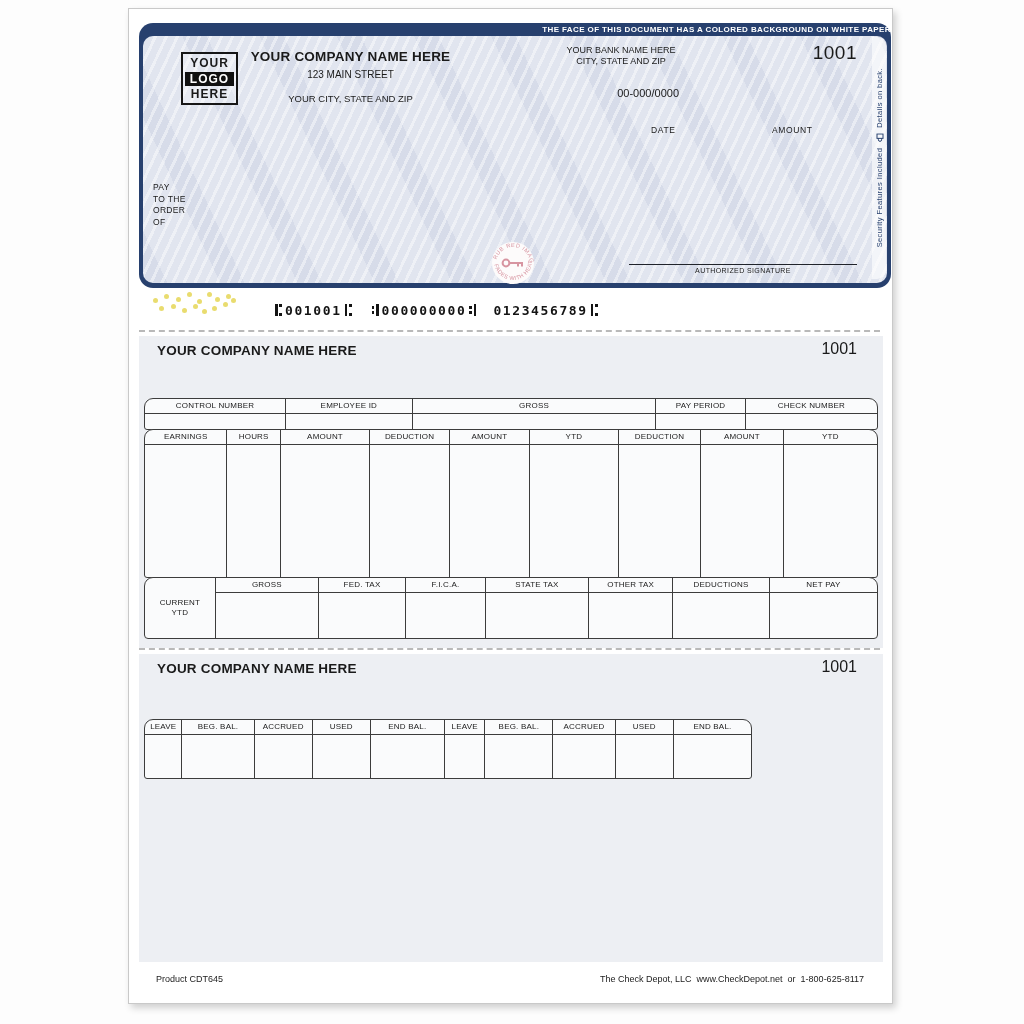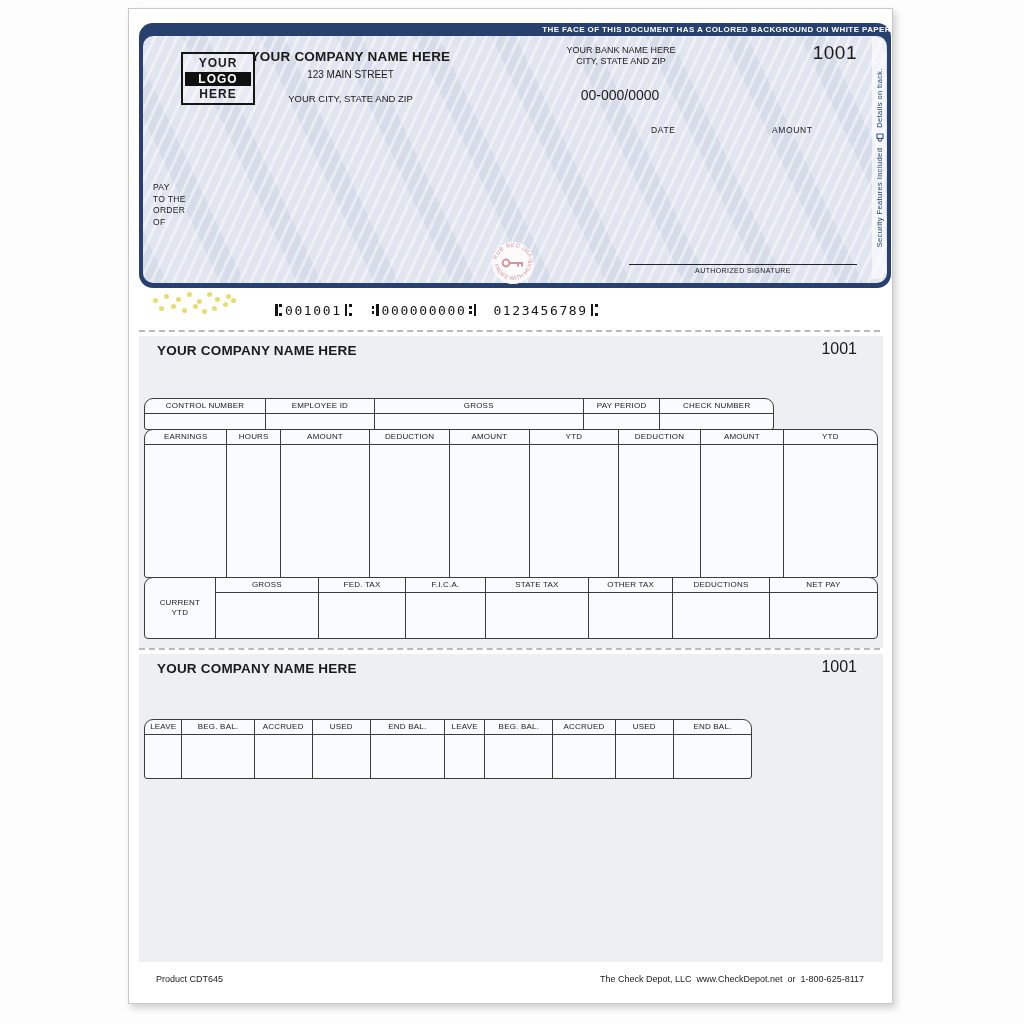--- a/index.html
+++ b/index.html
@@ -10,50 +10,50 @@
   
   .check-outer { position:absolute; left:10px; top:14px; width:752px; height:265px;
                  background:#27406e; border-radius:14px; }
   .banner { position:absolute; top:0; left:0; right:0; height:13px; color:#fff; font-size:8px; font-weight:bold;
             text-align:right; line-height:13px; letter-spacing:.4px; }
   .check-body { position:absolute; left:4px; right:4px; top:13px; bottom:5px; border-radius:10px;
                 background-color:#e1e5ef;
                 background-image:
                   repeating-linear-gradient(115deg, rgba(255,255,255,.45) 0 3px, rgba(255,255,255,0) 3px 10px),
                   repeating-linear-gradient(65deg, rgba(173,182,209,.20) 0 22px, rgba(0,0,0,0) 22px 70px); }
-  .logo-box { position:absolute; left:38px; top:16px; width:74px; height:53px; border:2px solid #161616;
+  .logo-box { position:absolute; left:38px; top:16px; width:57px; height:53px; border:2px solid #161616;
               display:flex; flex-direction:column; justify-content:space-between; padding:2px; background:rgba(255,255,255,.25); }
   .logo-box div { font-size:12px; font-weight:bold; letter-spacing:1px; text-align:center; line-height:14px; }
   .logo-mid { background:#101010; color:#fff; }
   .company-block { position:absolute; left:100px; top:13px; width:215px; text-align:center; }
   .company-name { font-size:13.5px; font-weight:bold; letter-spacing:.2px; white-space:nowrap; }
   .company-addr1 { font-size:10px; margin-top:5px; }
   .company-addr2 { font-size:9.5px; margin-top:13px; }
   .bank-block { position:absolute; left:400px; top:9px; width:156px; text-align:center; }
   .bank-name { font-size:9px; font-weight:normal; }
   .bank-addr { font-size:9px; margin-top:1px; }
-  .bank-fraction { position:absolute; left:399px; top:51px; width:156px; text-align:center; font-size:14px; }
+  .bank-fraction { position:absolute; left:380px; top:51px; width:156px; text-align:right; font-size:11px; }
   .check-number { position:absolute; right:30px; top:6px; font-size:19px; letter-spacing:.5px; }
   .date-label { position:absolute; left:508px; top:89px; font-size:8.5px; letter-spacing:.6px; }
   .amount-label { position:absolute; left:629px; top:89px; font-size:8.5px; letter-spacing:.6px; }
   .payee { position:absolute; left:10px; top:146px; font-size:8.5px; line-height:11.5px; letter-spacing:.3px; }
   .sig-area { position:absolute; left:486px; top:228px; width:228px; border-top:1.6px solid #20232a; text-align:center; }
   .sig-label { font-size:7px; letter-spacing:.4px; margin-top:2px; }
   .seal { position:absolute; left:347px; top:204px; width:46px; height:46px; }
   .sec-strip { position:absolute; top:14px; bottom:9px; right:5px; width:14px;
                background:rgba(255,255,255,.6); border-radius:0 9px 9px 0;
                display:flex; align-items:center; justify-content:center; }
   .sec-text { writing-mode:vertical-rl; transform:rotate(180deg); font-size:7.5px; color:#27406e;
               letter-spacing:.4px; white-space:nowrap; }
 
   
   .dots { position:absolute; left:0; top:0; }
   .dot { position:absolute; width:5px; height:5px; border-radius:50%; background:#e3d34b; opacity:.8; }
   .micr { position:absolute; left:143px; top:294px; font-family:"DejaVu Sans Mono", monospace;
-          font-weight:normal; font-size:13px; letter-spacing:1.6px; white-space:nowrap; color:#141414;text-align:right; }
+          font-weight:bold; font-size:13px; letter-spacing:1.6px; white-space:nowrap; color:#141414;text-align:right; }
   .micr-gap { display:inline-block; width:14px; }
   .micr-sym { display:inline-block; position:relative; width:9px; height:12px; vertical-align:-1px; margin:0 2px; }
   .sym-onus::before { content:""; position:absolute; left:1px; top:0; width:2.6px; height:12px; background:#141414; }
   .sym-onus::after  { content:""; position:absolute; right:1px; bottom:0; width:2.8px; height:2.8px; background:#141414;
                       box-shadow:0 -9px 0 #141414; }
   .sym-transit::before { content:""; position:absolute; right:1px; top:0; width:2.6px; height:12px; background:#141414; }
   .sym-transit::after  { content:""; position:absolute; left:1px; top:2px; width:2.8px; height:2.8px; background:#141414;
                          box-shadow:0 5px 0 #141414; }
 
   .perf { position:absolute; left:10px; right:12px; border-top:2px dashed #b9b9b9; }
@@ -64,21 +64,21 @@
   .panel1 { top:327px; height:312px; }
   .panel2 { top:645px; height:308px; }
   .stub-company { position:absolute; left:18px; top:7px; font-size:13.5px; font-weight:bold; letter-spacing:.2px; }
   .stub-number { position:absolute; right:26px; top:4px; font-size:16px; }
 
   .tblwrap { position:absolute; border:1.6px solid #3c3c3c; border-radius:9px 9px 3px 3px; overflow:hidden; background:#fafbfc; }
   table { border-collapse:collapse; width:100%; table-layout:fixed; }
   th, td { font-size:8px; font-weight:normal; text-align:center; padding:0; letter-spacing:.2px; }
   th { height:14px; border-bottom:1.3px solid #3c3c3c; }
   th + th, td + td { border-left:1.3px solid #3c3c3c; }
-  .info-tbl-wrap { left:5px; top:62px; width:630px; }
+  .info-tbl-wrap { left:5px; top:62px; width:734px; }
   .info-tbl td { height:16px; }
   .earn-tbl-wrap { left:5px; top:93px; width:734px; }
   .earn-tbl td { height:133px; }
   .sum-tbl-wrap { left:5px; top:241px; width:734px; border-radius:9px 9px 4px 4px; }
   .sum-label { border-right:1.3px solid #3c3c3c; font-size:8px; line-height:10px; vertical-align:middle; }
   .sum-tbl td.blank { height:46px; }
   .leave-tbl-wrap { left:5px; top:65px; width:608px; }
   .leave-tbl td { height:44px; }
 
   

